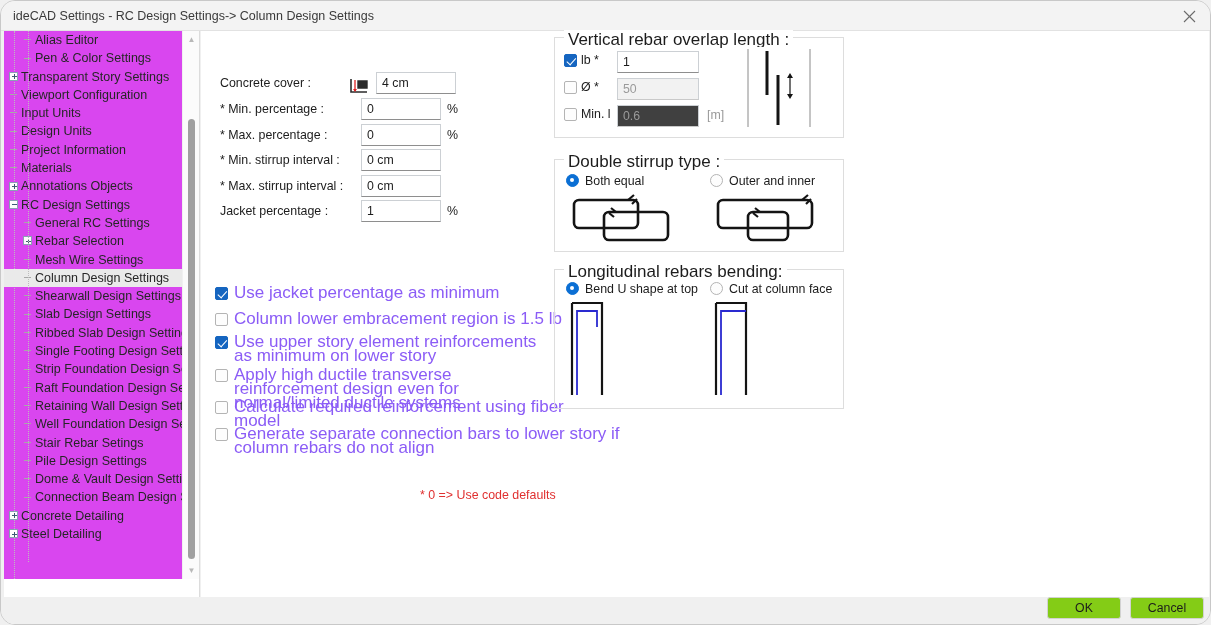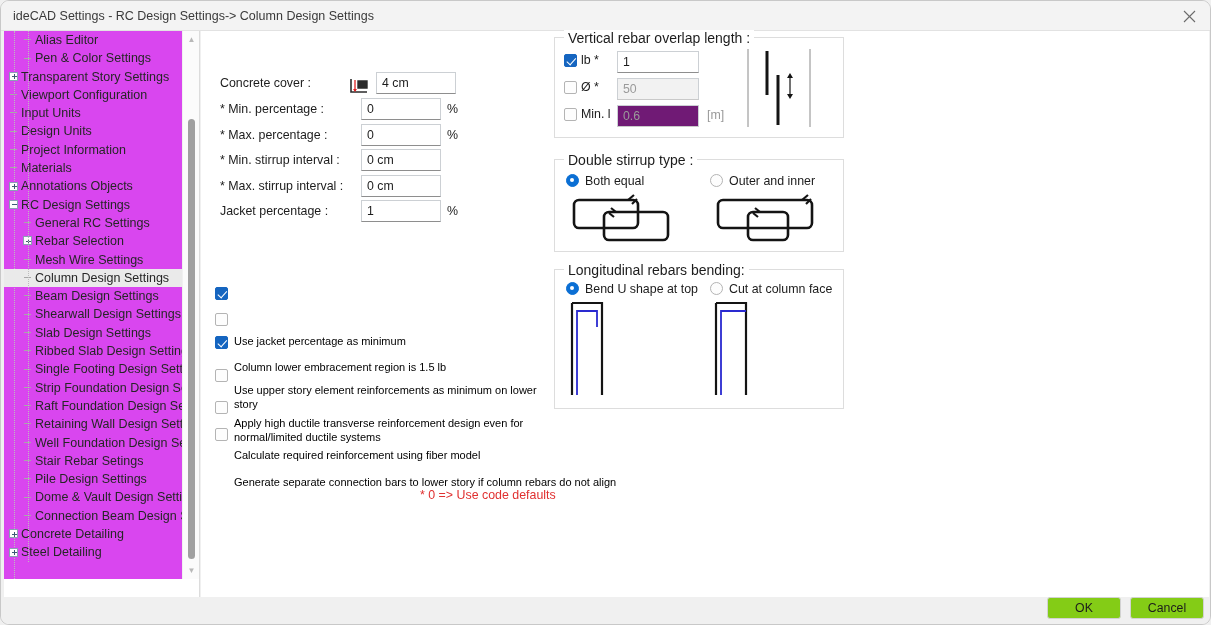--- a/index.html
+++ b/index.html
@@ -10,21 +10,21 @@
     background: #f0f0f0;
     font-family: "Liberation Sans", sans-serif;
     font-size: 12px;
     color: #1a1a1a;
   }
   #window {
     position: absolute; left: 0; top: 0;
     width: 1211px; height: 625px;
     background: #f0f0f0;
     border: 1px solid #c8c8c8;
-    border-radius: 9px;
+    border-radius: 15px;
     overflow: hidden;
   }
   
   #titlebar {
     position: absolute; left: 0; top: 0;
     width: 1211px; height: 30px;
     background: #f3f3f3;
     border-bottom: 1px solid #e2e2e2;
   }
   #title-text {
@@ -171,21 +171,21 @@
   
   .gbox {
     position: absolute;
     border: 1px solid #dddddd;
     background: transparent;
   }
   .gtitle {
     position: absolute; top: -8px; left: 9px;
     background: #ffffff;
     padding: 0 4px;
-    font-size: 14px; color: #1c1c1c;
+    font-size: 17px; color: #1c1c1c;
     white-space: nowrap;
   }
   
   .radio {
     position: absolute;
     width: 13px; height: 13px;
     border-radius: 50%;
     border: 1.3px solid #b4b4b4;
     background: #fdfdfd;
   }
@@ -220,23 +220,22 @@
     content: "";
     position: absolute;
     left: 3.6px; top: 1px;
     width: 4px; height: 7.5px;
     border: solid #ffffff;
     border-width: 0 1.7px 1.7px 0;
     transform: rotate(42deg);
   }
   .clabel {
     position: absolute;
-    font-size: 11px; color: #000000;
+    font-size: 17px; color: #8b5cf6;
     line-height: 14px;
-    margin-top: 48px;
   }
   #note-text {
     position: absolute; left: 219px; top: 457px;
     font-size: 12.4px; color: #e03030;
   }
   
   .diagbox {
     position: absolute;
     background: #ffffff;
     overflow: hidden;
@@ -287,21 +286,20 @@
           <div class="tree-row indent0"><span class="elbow"></span><span>Input Units</span></div>
           <div class="tree-row indent0"><span class="elbow"></span><span>Design Units</span></div>
           <div class="tree-row indent0"><span class="elbow"></span><span>Project Information</span></div>
           <div class="tree-row indent0"><span class="elbow"></span><span>Materials</span></div>
           <div class="tree-row indent0"><span class="tw plus"></span><span>Annotations Objects</span></div>
           <div class="tree-row indent0"><span class="tw"></span><span>RC Design Settings</span></div>
           <div class="tree-row indent1"><span class="elbow"></span><span>General RC Settings</span></div>
           <div class="tree-row indent1"><span class="tw plus"></span><span>Rebar Selection</span></div>
           <div class="tree-row indent1"><span class="elbow"></span><span>Mesh Wire Settings</span></div>
           <div class="tree-row indent1 sel"><span class="elbow"></span><span>Column Design Settings</span></div>
-          <div class="tree-row indent1"><span class="elbow"></span><span>Beam Design Settings</span></div>
           <div class="tree-row indent1"><span class="elbow"></span><span>Shearwall Design Settings</span></div>
           <div class="tree-row indent1"><span class="elbow"></span><span>Slab Design Settings</span></div>
           <div class="tree-row indent1"><span class="elbow"></span><span>Ribbed Slab Design Settings</span></div>
           <div class="tree-row indent1"><span class="elbow"></span><span>Single Footing Design Settin</span></div>
           <div class="tree-row indent1"><span class="elbow"></span><span>Strip Foundation Design Set</span></div>
           <div class="tree-row indent1"><span class="elbow"></span><span>Raft Foundation Design Sett</span></div>
           <div class="tree-row indent1"><span class="elbow"></span><span>Retaining Wall Design Settin</span></div>
           <div class="tree-row indent1"><span class="elbow"></span><span>Well Foundation Design Sett</span></div>
           <div class="tree-row indent1"><span class="elbow"></span><span>Stair Rebar Setings</span></div>
           <div class="tree-row indent1"><span class="elbow"></span><span>Pile Design Settings</span></div>
@@ -387,21 +385,21 @@
       <div class="gtitle">Vertical rebar overlap length :</div>
       <div id="overlap-rows">
           <div class="cbox on" style="left: 9px; top: 16px;"></div>
           <div class="rlabel" style="left: 26px; top: 15px;">lb *</div>
           <input class="finput" value="1" style="left: 62px; top: 13px; width: 82px;">
           <div class="cbox" style="left: 9px; top: 43px;"></div>
           <div class="rlabel" style="left: 26px; top: 42px;">Ø *</div>
           <input class="finput" disabled="" value="50" style="left: 62px; top: 40px; width: 82px; background: rgb(242, 242, 242); color: rgb(154, 154, 154); border-bottom-color: rgb(201, 201, 201);">
           <div class="cbox" style="left: 9px; top: 70px;"></div>
           <div class="rlabel" style="left: 26px; top: 69px;">Min. l</div>
-          <input class="finput" disabled="" value="0.6" style="left: 62px; top: 67px; width: 82px; background: #701a75; color: rgb(154, 154, 154); border-bottom-color: rgb(201, 201, 201);">
+          <input class="finput" disabled="" value="0.6" style="left: 62px; top: 67px; width: 82px; background: #404040; color: rgb(154, 154, 154); border-bottom-color: rgb(201, 201, 201);">
           <div class="funit" style="left: 152px; top: 70px; color: rgb(154, 154, 154);">[m]</div>
         </div>
       <div class="diagbox" style="left:180px; top:9px; width:88px; height:82px;">
         <svg width="88" height="82" viewBox="0 0 88 82">
           <line x1="13" y1="2" x2="13" y2="80" stroke="#8a8a8a" stroke-width="1"></line>
           <line x1="75" y1="2" x2="75" y2="80" stroke="#8a8a8a" stroke-width="1"></line>
           <line x1="32" y1="4" x2="32" y2="48" stroke="#141414" stroke-width="3"></line>
           <line x1="43" y1="28" x2="43" y2="78" stroke="#141414" stroke-width="3"></line>
           <line x1="55" y1="28" x2="55" y2="50" stroke="#141414" stroke-width="1.2"></line>
           <path d="M55 26 L52 31 L58 31 Z" fill="#141414"></path>

